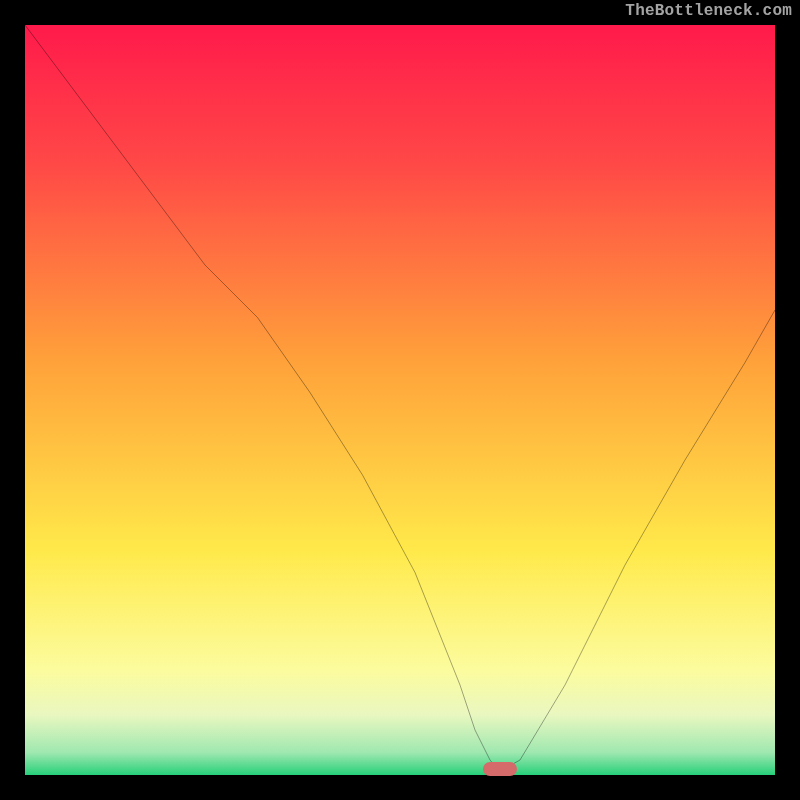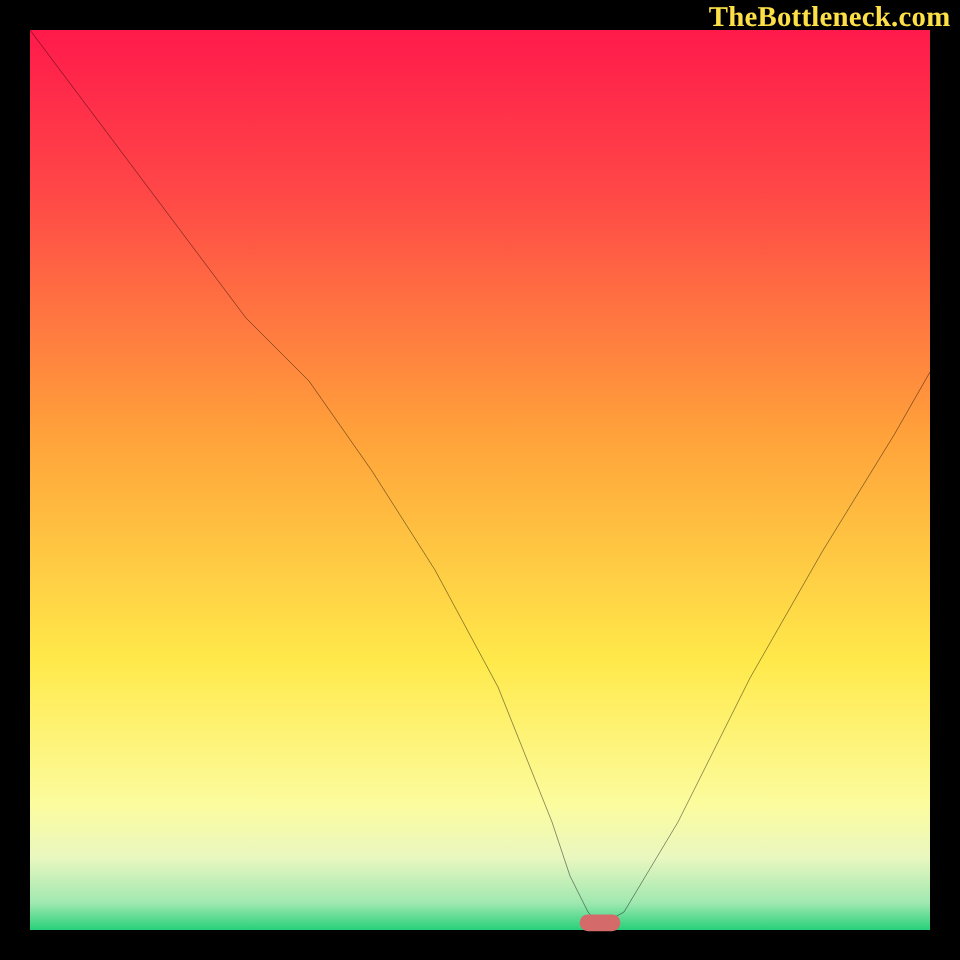--- a/index.html
+++ b/index.html
@@ -41,24 +41,24 @@
     position: absolute;
     width: 34px;
     height: 14px;
     border-radius: 7px;
     transform: translate(-50%, -50%);
   }
   .watermark {
     position: absolute;
     top: 2px;
     right: 8px;
-    font-family: Liberation Serif, serif;
-    font-size: 24px;
+    font-family: Liberation Mono, monospace;
+    font-size: 16px;
     font-weight: bold;
-    color: #fde047;
+    color: #a3a3a3;
     letter-spacing: 0.2px;
     user-select: none;
   }
 </style>
 </head>
 <body>
 
 <div class="frame">
 
   <div class="plot-area">

